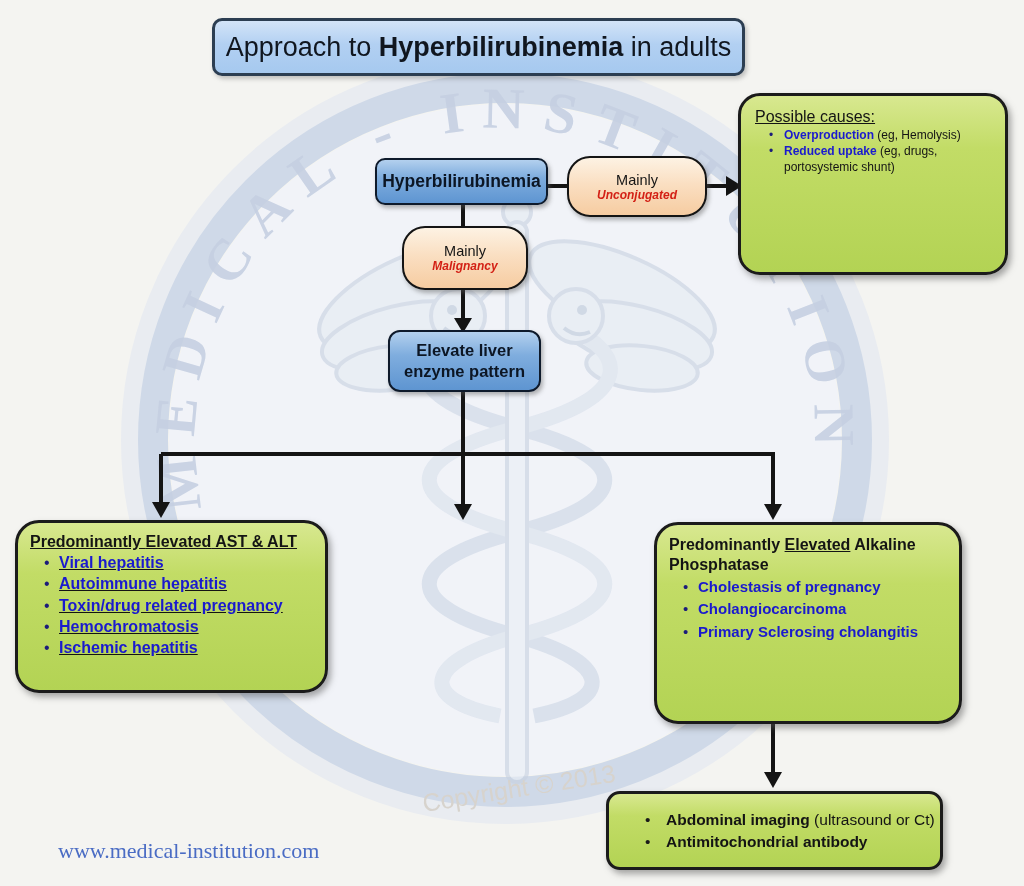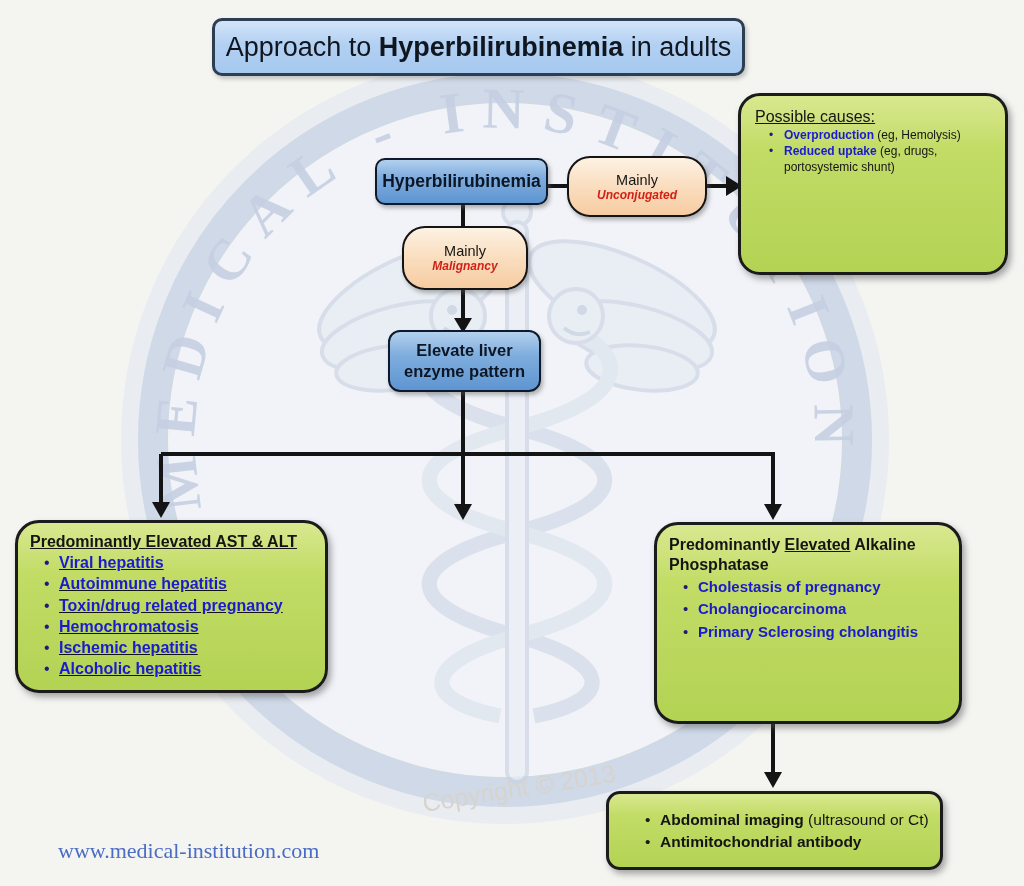--- a/index.html
+++ b/index.html
@@ -77,21 +77,21 @@
   .box-alkphos{left:622px; top:522px; width:308px; height:202px;margin-left:32px;}
   .box-alkphos .hdr{line-height:1.25;}
   .box-alkphos ul{font-size:15px; line-height:1.49;}
   .box-alkphos li{white-space:nowrap;}
 
   .box-workup{left:606px; top:791px; width:337px; height:79px; border-radius:14px;
     display:flex; flex-direction:column; justify-content:center; padding:6px 8px 6px 26px;}
   .box-workup ul{font-size:15.5px; line-height:1.45; padding-left:8px;}
   .box-workup li{white-space:nowrap;}
   .box-workup li::before{color:#1a1a1a;}
-  .box-workup .term{color:#141414;}
+  .box-workup .term{color:#141414;margin-left:6px;}
 
   .site-url{
     position:absolute; left:58px; top:838px;
     font-family:"Liberation Serif", serif; font-size:22px; color:#4a6cc4;
   }
 </style>
 </head>
 <body>
 
 <div id="stage">
@@ -181,21 +181,20 @@
   </div>
 
   <div class="box green box-astalt">
     <div class="hdr"><span>Predominantly </span><span class="u">Elevated</span><span> AST &amp; ALT</span></div>
     <ul>
       <li><span class="term">Viral hepatitis</span></li>
       <li><span class="term">Autoimmune hepatitis</span></li>
       <li><span class="term">Toxin/drug related pregnancy</span></li>
       <li><span class="term">Hemochromatosis</span></li>
       <li><span class="term">Ischemic hepatitis</span></li>
-      <li><span class="term">Alcoholic hepatitis</span></li>
     </ul>
   </div>
 
 
   <div class="box green box-alkphos">
     <div class="hdr"><span>Predominantly </span><span class="u">Elevated</span><span> Alkaline Phosphatase</span></div>
     <ul>
       <li><span class="term">Cholestasis of pregnancy</span><span class="rest"></span></li>
       <li><span class="term">Cholangiocarcinoma</span><span class="rest"></span></li>
       <li><span class="term">Primary Sclerosing cholangitis</span><span class="rest"></span></li>

